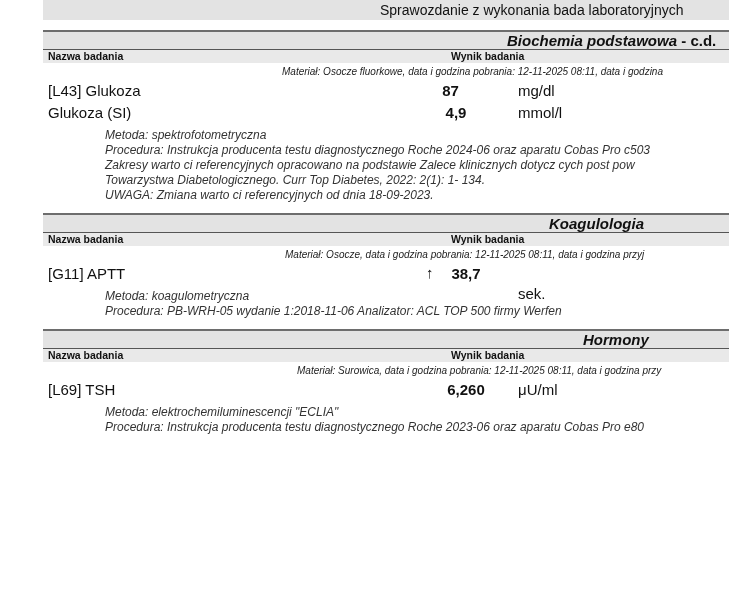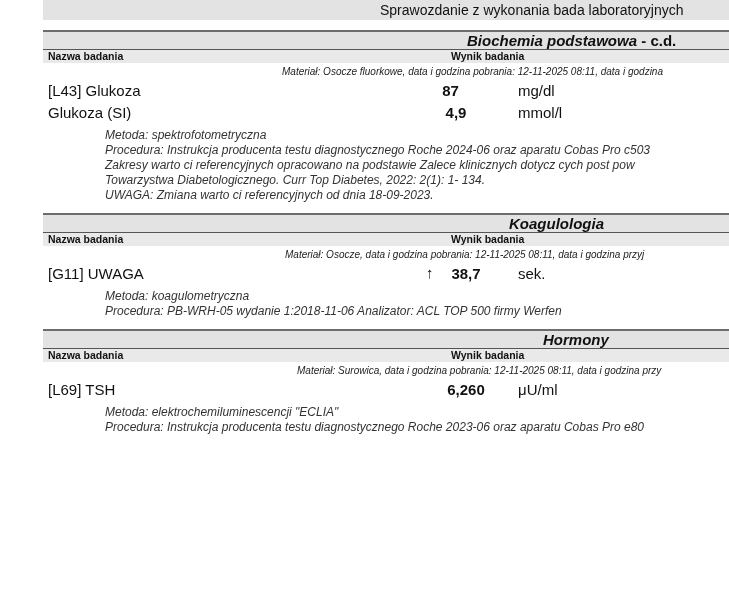--- a/index.html
+++ b/index.html
@@ -3,21 +3,21 @@
 <meta charset="utf-8">
 <style>
   html, body { margin:0; padding:0; background:#ffffff; }
   body { width:729px; height:600px; overflow:hidden; position:relative;
          font-family:"Liberation Sans", sans-serif; color:#111; }
   .page { position:absolute; left:43px; top:0; width:700px; }
   .report-header { height:20px; background:#e3e3e3; position:relative; }
   .report-header .title { position:absolute; left:337px; top:2px; font-size:14px; white-space:nowrap; color:#111; }
   .section { position:relative; }
   .sec-title { border-top:2px solid #6d6d6d; background:#e3e3e3; height:17px; position:relative; }
-  .sec-title .name { position:absolute; top:0px; font-size:15px; font-weight:bold; font-style:italic; white-space:nowrap; }
+  .sec-title .name { position:absolute; top:0px; font-size:15px; font-weight:bold; font-style:italic; white-space:nowrap;margin-left:40px; }
   .sec-title .suffix { font-style:normal; }
   .col-head { background:#e9e9e9; height:13px; position:relative; font-size:10.5px; font-weight:bold; border-top:1px solid #555; }
   .col-head .c1 { position:absolute; left:5px; top:0px; }
   .col-head .c2 { position:absolute; left:408px; top:0px; }
   .material { position:relative; height:17px; font-size:10px; font-style:italic; white-space:nowrap; color:#222; }
   .material span { position:absolute; top:3px; }
   .result { position:relative; height:22px; font-size:15px; white-space:nowrap; }
   .result .name { position:absolute; left:5px; top:2px; }
   .result .flag { position:absolute; top:1px; font-size:15px; }
   .result .value { position:absolute; top:2px; font-weight:bold; text-align:center; }
@@ -68,24 +68,24 @@
       <span class="name" style="left:466px;text-align:center;"><span>Koagulologia</span></span>
     </div>
     <div class="col-head">
       <span class="c1">Nazwa badania</span>
       <span class="c2">Wynik badania</span>
     </div>
     <div class="material">
       <span style="left:242px;">Materiał: Osocze, data i godzina pobrania: 12-11-2025 08:11, data i godzina przyj</span>
     </div>
     <div class="result">
-      <span class="name">[G11] UWAGA</span>
+      <span class="name">[G11] APTT</span>
       <span class="flag" style="left:383px;">↑</span>
       <span class="value" style="left:400px;width:46px;">38,7</span>
-      <span class="unit" style="left:475px;">sek.</span>
+      <span class="unit" style="left:475px;margin-top:20px;">sek.</span>
     </div>
     <div class="notes" style="padding-top:4px;">
       <div>Metoda: koagulometryczna</div>
       <div>Procedura: PB-WRH-05 wydanie 1:2018-11-06 Analizator: ACL TOP 500 firmy Werfen</div>
     </div>
   </div>
 
   <div class="section" style="margin-top:10px;">
     <div class="sec-title">
       <span class="name" style="left:500px;"><span>Hormony</span></span>

